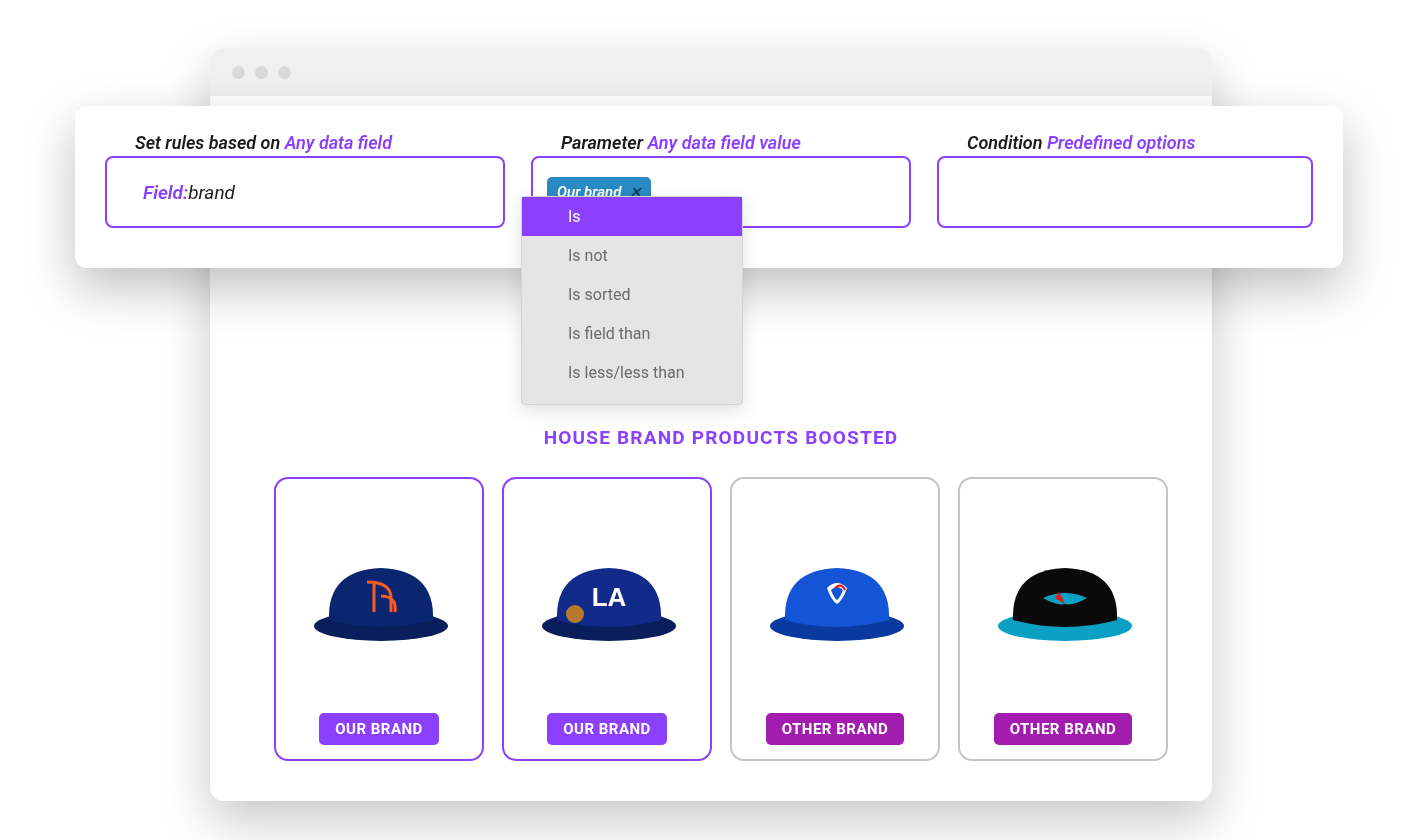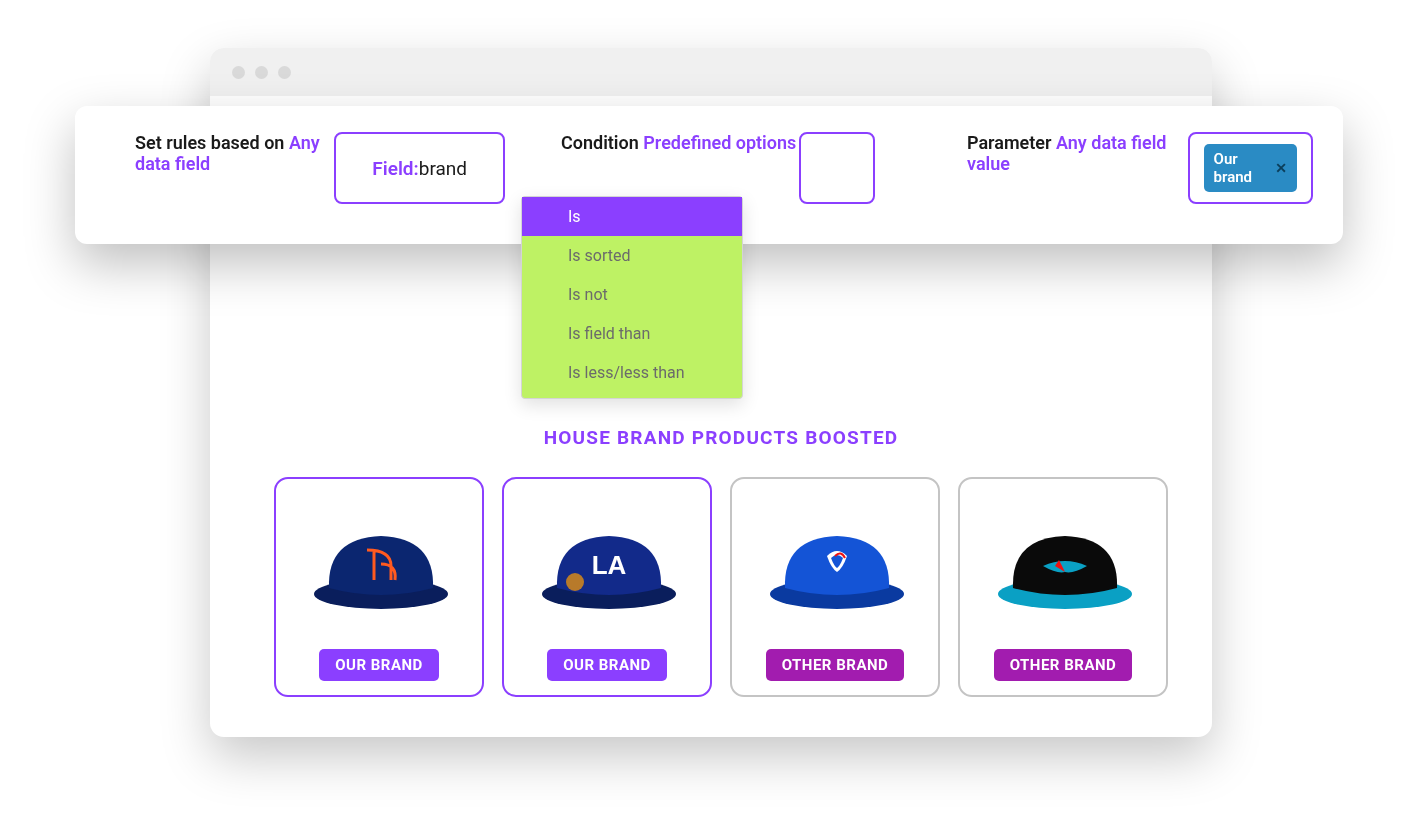--- a/index.html
+++ b/index.html
@@ -43,22 +43,23 @@
       border-radius: 12px;
       box-shadow: 0 20px 50px rgba(0,0,0,0.25);
       padding: 26px 30px 40px 30px;
       display: grid;
       grid-template-columns: 400px 380px 1fr;
       gap: 26px;
       z-index: 5;
     }
     .rule-col {
       display: flex;
-      flex-direction: row;
+      flex-direction: column;
       gap: 3px;
+      font-style: italic;
     }
     .rule-label {
       font-size: 18px;
       font-weight: 600;
       color: #1a1a1a;
       padding-left: 30px;
     }
     .rule-label .purple {
       color: #8b3fff;
     }
@@ -92,26 +93,26 @@
       height: 72px;
       display: flex;
       align-items: center;
       padding: 0 14px;
     }
     .dropdown {
       position: absolute;
       left: 521px;
       top: 196px;
       width: 222px;
-      background: #bef264;
+      background: #e5e5e5;
       border: 1px solid #d4d4d4;
       border-radius: 4px;
       box-shadow: 0 6px 18px rgba(0,0,0,0.12);
       z-index: 20;
-      padding-bottom: 6px;
+      padding-bottom: 12px;
     }
     .dropdown .opt {
       padding: 10px 22px 10px 46px;
       font-size: 16px;
       color: #6b6b6b;
       cursor: pointer;
     }
     .dropdown .opt.selected {
       background: #8b3fff;
       color: #fff;
@@ -129,21 +130,21 @@
       letter-spacing: 1.2px;
       margin-bottom: 28px;
     }
     .products {
       display: flex;
       justify-content: center;
       gap: 18px;
     }
     .card {
       width: 210px;
-      height: 220px;
+      height: 284px;
       border: 2px solid #c4c4c4;
       border-radius: 14px;
       display: flex;
       flex-direction: column;
       align-items: center;
       justify-content: flex-end;
       padding: 12px 12px 14px 12px;
       gap: 14px;
     }
     .card.boosted {
@@ -241,39 +242,39 @@
       <span class="purple">Any data field</span>
     </div>
     <div class="field-box">
       <span class="fl">Field:</span>
       <span class="fv">brand</span>
     </div>
   </div>
 
   <div class="rule-col">
     <div class="rule-label">
-      <span>Condition</span>
-      <span class="purple">Predefined options</span>
-    </div>
-    <div class="field-box"></div>
-  </div>
-
-  <div class="rule-col">
-    <div class="rule-label">
       <span>Parameter</span>
       <span class="purple">Any data field value</span>
     </div>
     <div class="tag-wrap">
       <div class="tag">
         <span>Our brand</span>
         <span class="x">✕</span>
       </div>
     </div>
   </div>
+
+  <div class="rule-col">
+    <div class="rule-label">
+      <span>Condition</span>
+      <span class="purple">Predefined options</span>
+    </div>
+    <div class="field-box"></div>
+  </div>
 </div>
 
 <div class="dropdown">
   <div class="opt selected">Is</div>
+  <div class="opt">Is not</div>
   <div class="opt">Is sorted</div>
-  <div class="opt">Is not</div>
   <div class="opt">Is field than</div>
   <div class="opt">Is less/less than</div>
 </div>
 
 </body></html>

